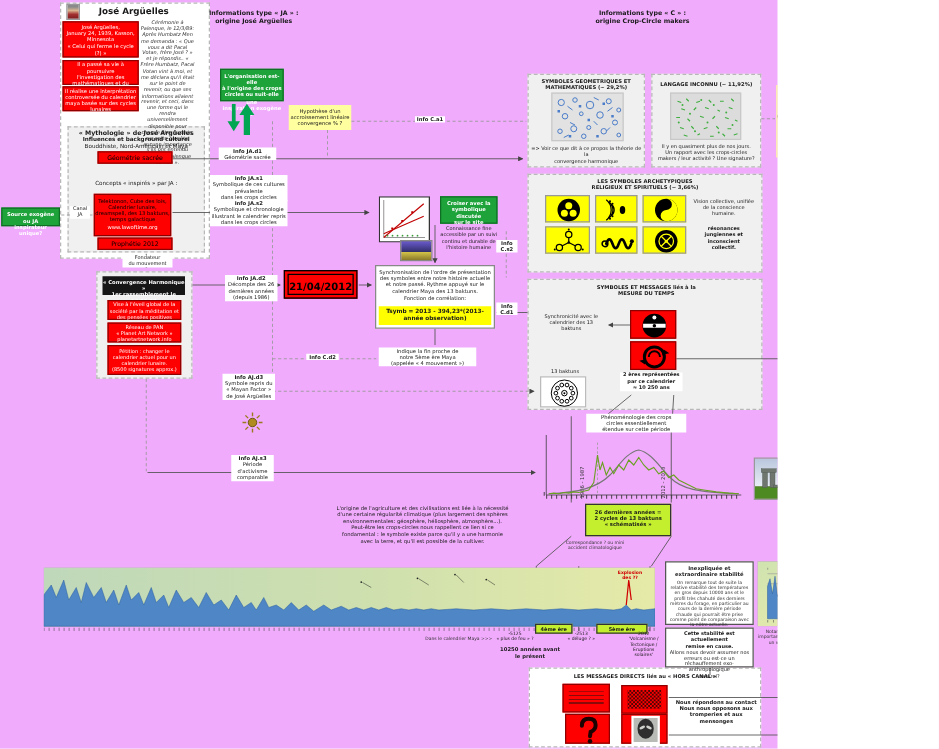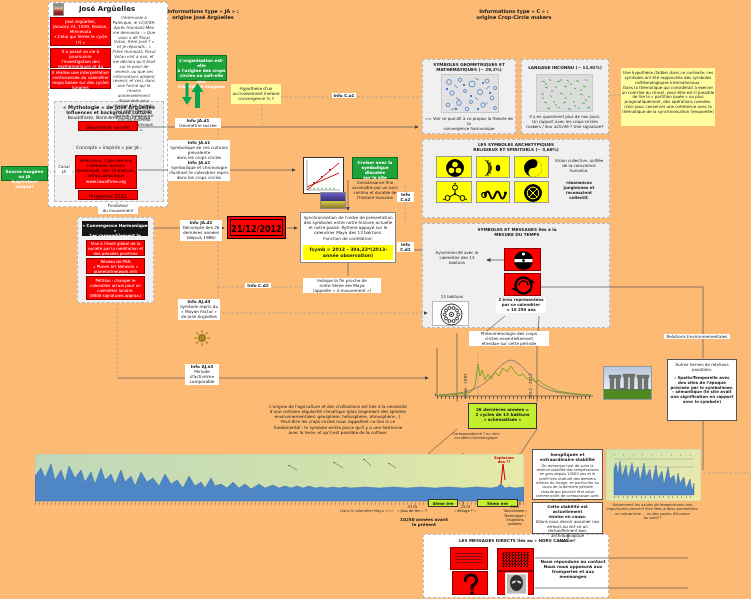--- a/index.html
+++ b/index.html
@@ -1,17 +1,17 @@
 <!DOCTYPE html>
 <html><head>
 <meta charset="utf-8">
 <style>
   html,body{margin:0;padding:0;background:#fff;}
   *{box-sizing:border-box;}
-  #stage{position:relative;width:751px;height:599px;background:#fdba74;overflow:hidden;
+  #stage{position:relative;width:622px;height:599px;background:#f0abfc;overflow:hidden;
          font-family:"DejaVu Sans",sans-serif;color:#1a1a1a;}
   .abs{position:absolute;}
   .c{text-align:center;}
   .pl{white-space:pre-line;}
   .b{font-weight:bold;}
   .i{font-style:italic;}
   .f35{font-size:3.6px;line-height:1.2;}
   .f4{font-size:4px;line-height:1.22;}
   .f42{font-size:4.2px;line-height:1.22;}
   .f45{font-size:4.5px;line-height:1.22;}
@@ -223,21 +223,21 @@
         <line x1="14" y1="9" x2="17" y2="9"></line>
       <line x1="3.3" y1="3.3" x2="5.5" y2="5.5"></line>
         <line x1="12.5" y1="12.5" x2="14.7" y2="14.7"></line>
       <line x1="3.3" y1="14.7" x2="5.5" y2="12.5"></line>
         <line x1="12.5" y1="5.5" x2="14.7" y2="3.3"></line>
     </g>
     <circle cx="9" cy="9" r="3.4" fill="#b08b20" stroke="#6e5612" stroke-width="0.8"></circle>
   </svg>
 
   <div class="abs z3 c" style="left:227px;top:216px;width:59px;height:23px;border:1.6px solid #000;background:#ff0000;box-shadow:inset 0 0 0 2px #ff0000, inset 0 0 0 3px #000;">
-    <span class="b" style="font-size:8px;line-height:20px;color:#000;">21/12/2012</span>
+    <span class="b" style="font-size:8px;line-height:20px;color:#000;">21/04/2012</span>
   </div>
   <div class="abs z3 whitebox" style="left:300px;top:212px;width:96px;height:51px;border-color:#888;">
     <div class="f42 c pl" style="padding-top:2px;">Synchronisation de l'ordre de présentation
 des symboles entre notre histoire actuelle
 et notre passé. Rythme appuyé sur le
 calendrier Maya des 13 baktuns.
 Fonction de corrélation:</div>
     <div class="formula c" style="position:absolute;left:2px;right:2px;bottom:2px;font-size:4.6px;line-height:1.3;padding:1.5px 0;">Tsymb = 2013 - 394,23*(2013-année observation)</div>
   </div>
   <div class="abs z3 f42 c pl lbl" style="left:303px;top:278px;width:78px;">Indique la fin proche de

